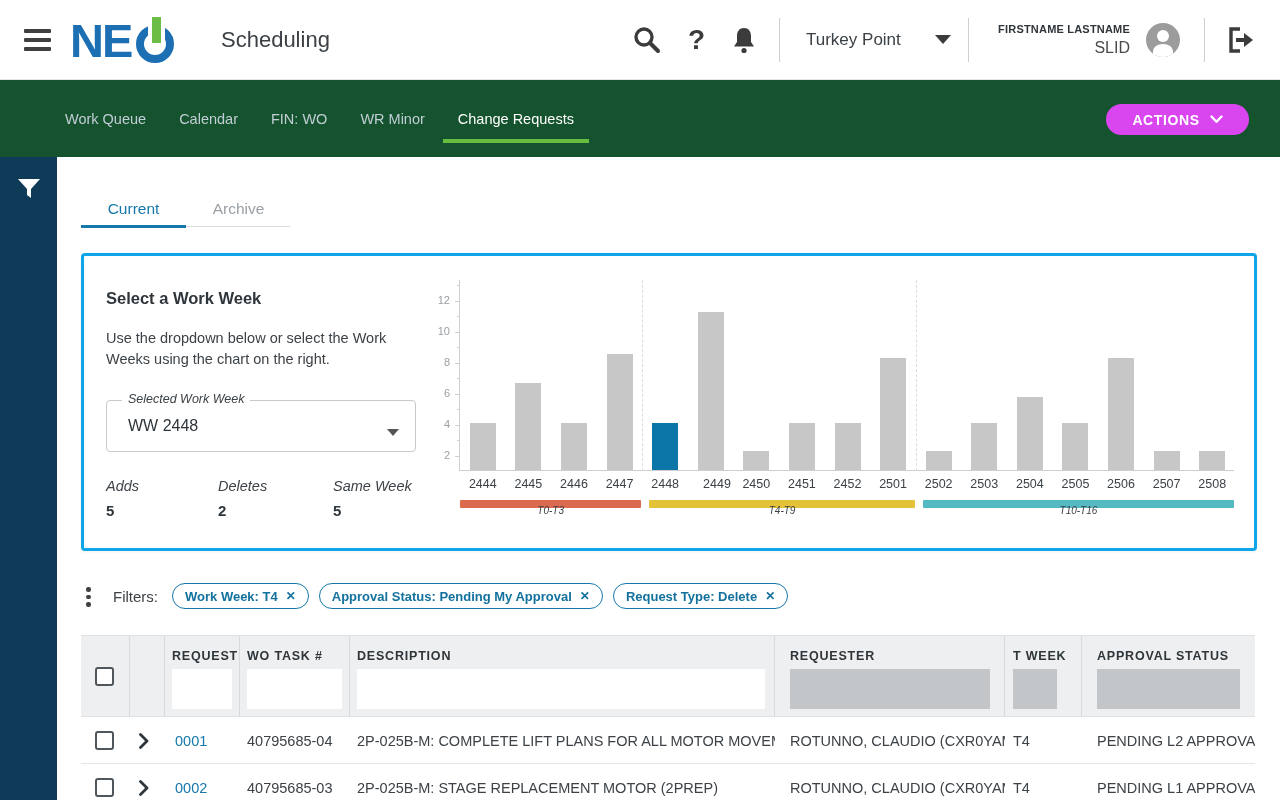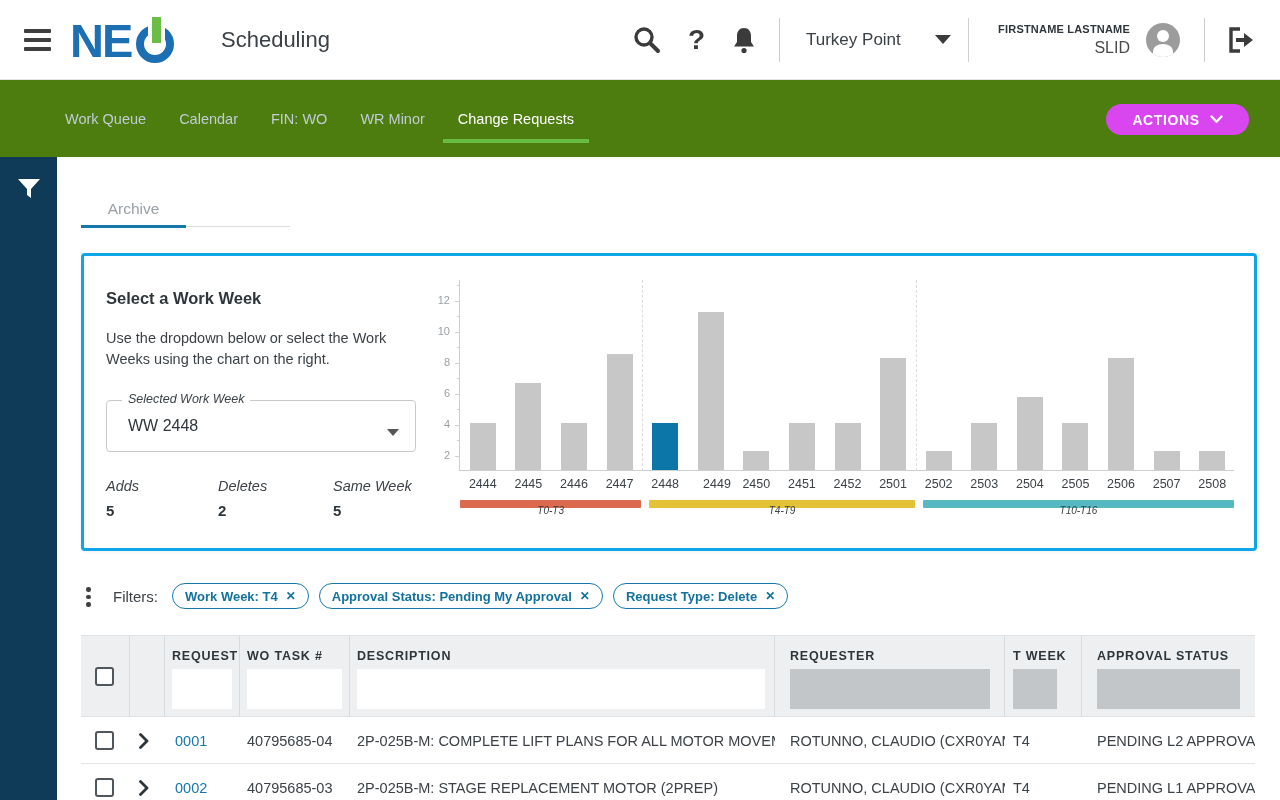--- a/index.html
+++ b/index.html
@@ -26,21 +26,21 @@
   .site-name { font-size:17px; color:#3a4045; }
   .user-block { position:absolute; left:985px; top:0; height:80px; display:flex; align-items:center; }
   .user-text { width:145px; text-align:right; margin-right:16px; }
   .user-name { font-size:11px; font-weight:700; color:#2f363b; letter-spacing:.2px; }
   .user-slid { font-size:16px; color:#4a4a4a; margin-top:4px; }
   .avatar { width:34px; height:34px; border-radius:50%; background:#9c9c9c; position:relative; overflow:hidden; cursor:pointer; }
   .avatar .head { position:absolute; left:11px; top:7px; width:12px; height:12px; background:#fff; border-radius:50%; }
   .avatar .body { position:absolute; left:7px; top:21px; width:20px; height:14px; background:#fff; border-radius:50% 50% 0 0; }
   .logout { position:absolute; left:1226px; top:26px; cursor:pointer; }
   
-  .navband { position:absolute; left:0; top:80px; width:1280px; height:77px; background:#4d7c0f; }
+  .navband { position:absolute; left:0; top:80px; width:1280px; height:77px; background:#14532d; }
   .nav-tabs { position:absolute; left:65px; top:0; height:77px; display:flex; gap:33px; }
   .nav-tab { padding-top:31px; font-size:14.5px; color:#c2cdd6; cursor:pointer; white-space:nowrap; position:relative; }
   .nav-tab.active { color:#ffffff; }
   .nav-tab.active::after { content:""; position:absolute; left:-15px; right:-15px; bottom:14px; height:4px; background:#67bd3f; }
   .nav-dashed { position:absolute; left:65px; top:141px; width:649px; border-top:1px dashed rgba(255,255,255,.28); }
   .actions-btn { position:absolute; left:1106px; top:104px; width:143px; height:31px; border-radius:16px; background:#d946ef;
     display:flex; align-items:center; justify-content:center; gap:10px; color:#fff; font-size:14px; font-weight:700; letter-spacing:.6px; cursor:pointer; }
   
   .sidebar { position:absolute; left:0; top:157px; width:57px; height:643px; background:#0f3a58; }
   .funnel { position:absolute; left:18px; top:22px; cursor:pointer; }
@@ -182,20 +182,21 @@
 
   <div class="sidebar">
     <div class="funnel">
       <svg width="22" height="20" viewBox="0 0 22 20">
           <polygon points="0,0 22,0 13,10 13,19 9,16 9,10" fill="#ffffff"></polygon>
         </svg>
     </div>
   </div>
 
   <div class="view-tabs" id="view-tabs">
+      <div class="view-tab active">Current</div>
       <div class="view-tab">Archive</div>
     </div>
   <div class="vt-underline-active"></div>
   <div class="vt-underline-rest"></div>
 
   <div class="card">
     <div class="ww-heading">Select a Work Week</div>
     <div class="ww-instructions">Use the dropdown below or select the Work Weeks using the chart on the right.</div>
 
     <div class="ww-select">

